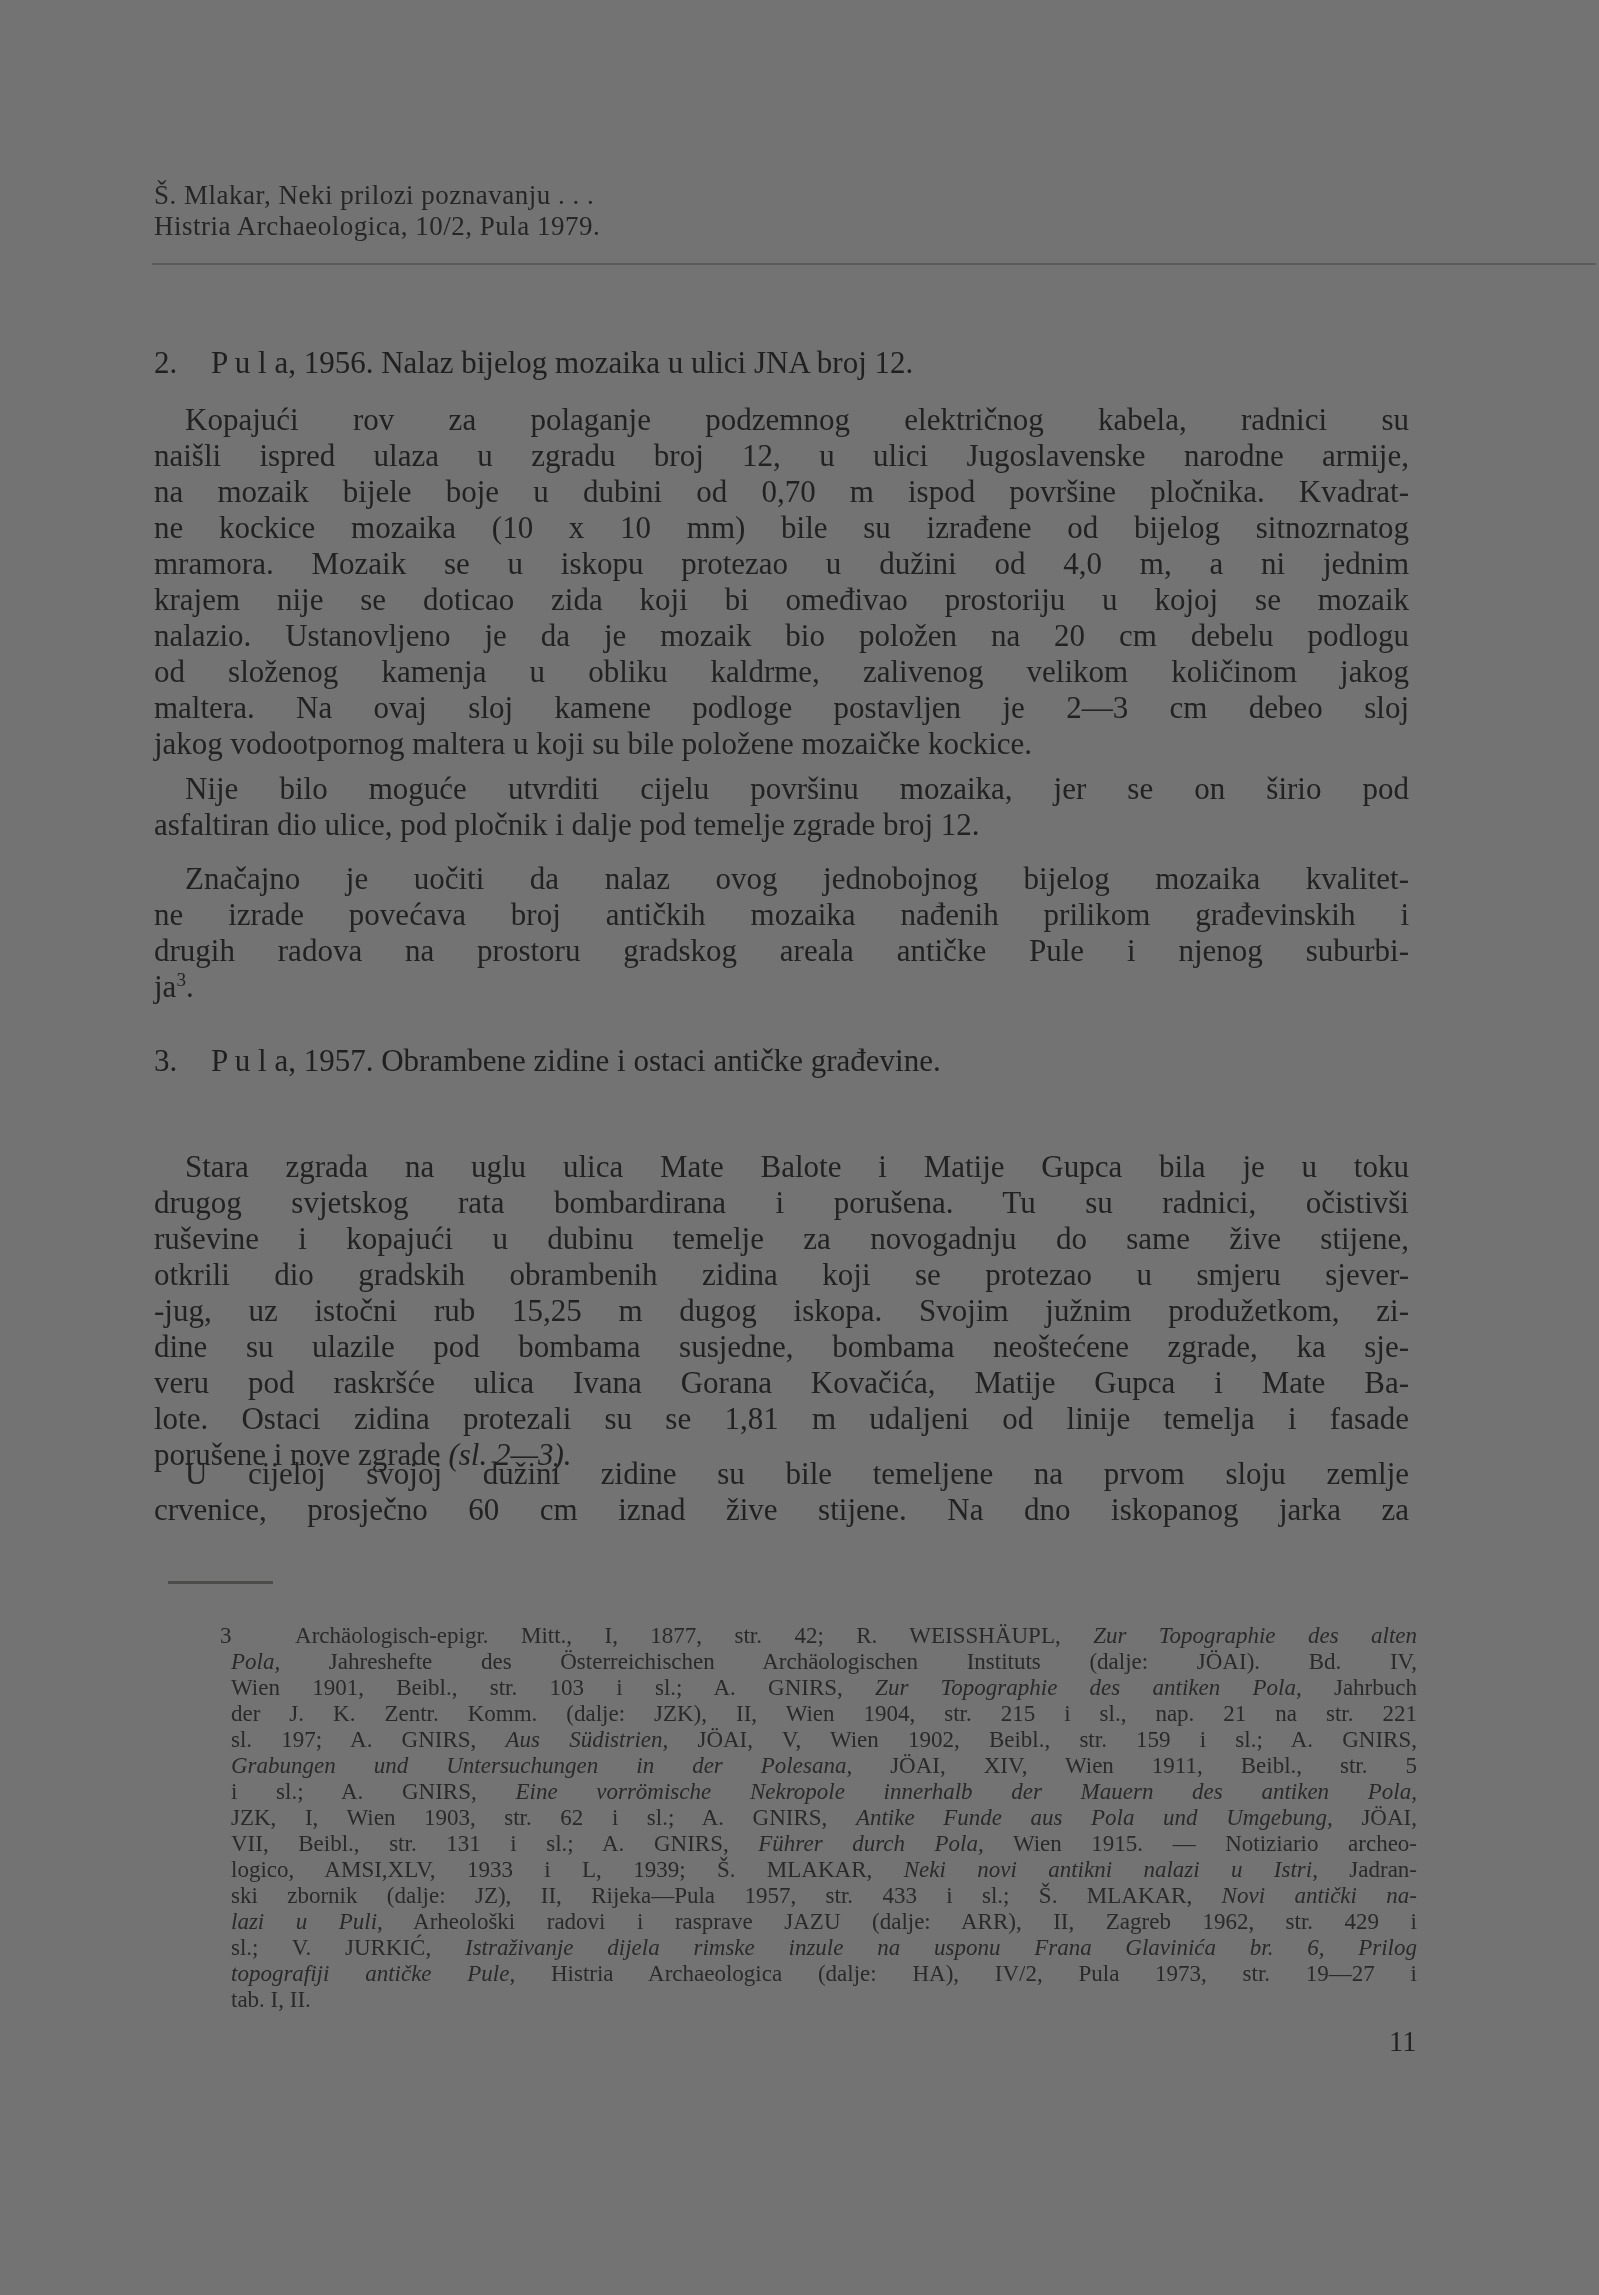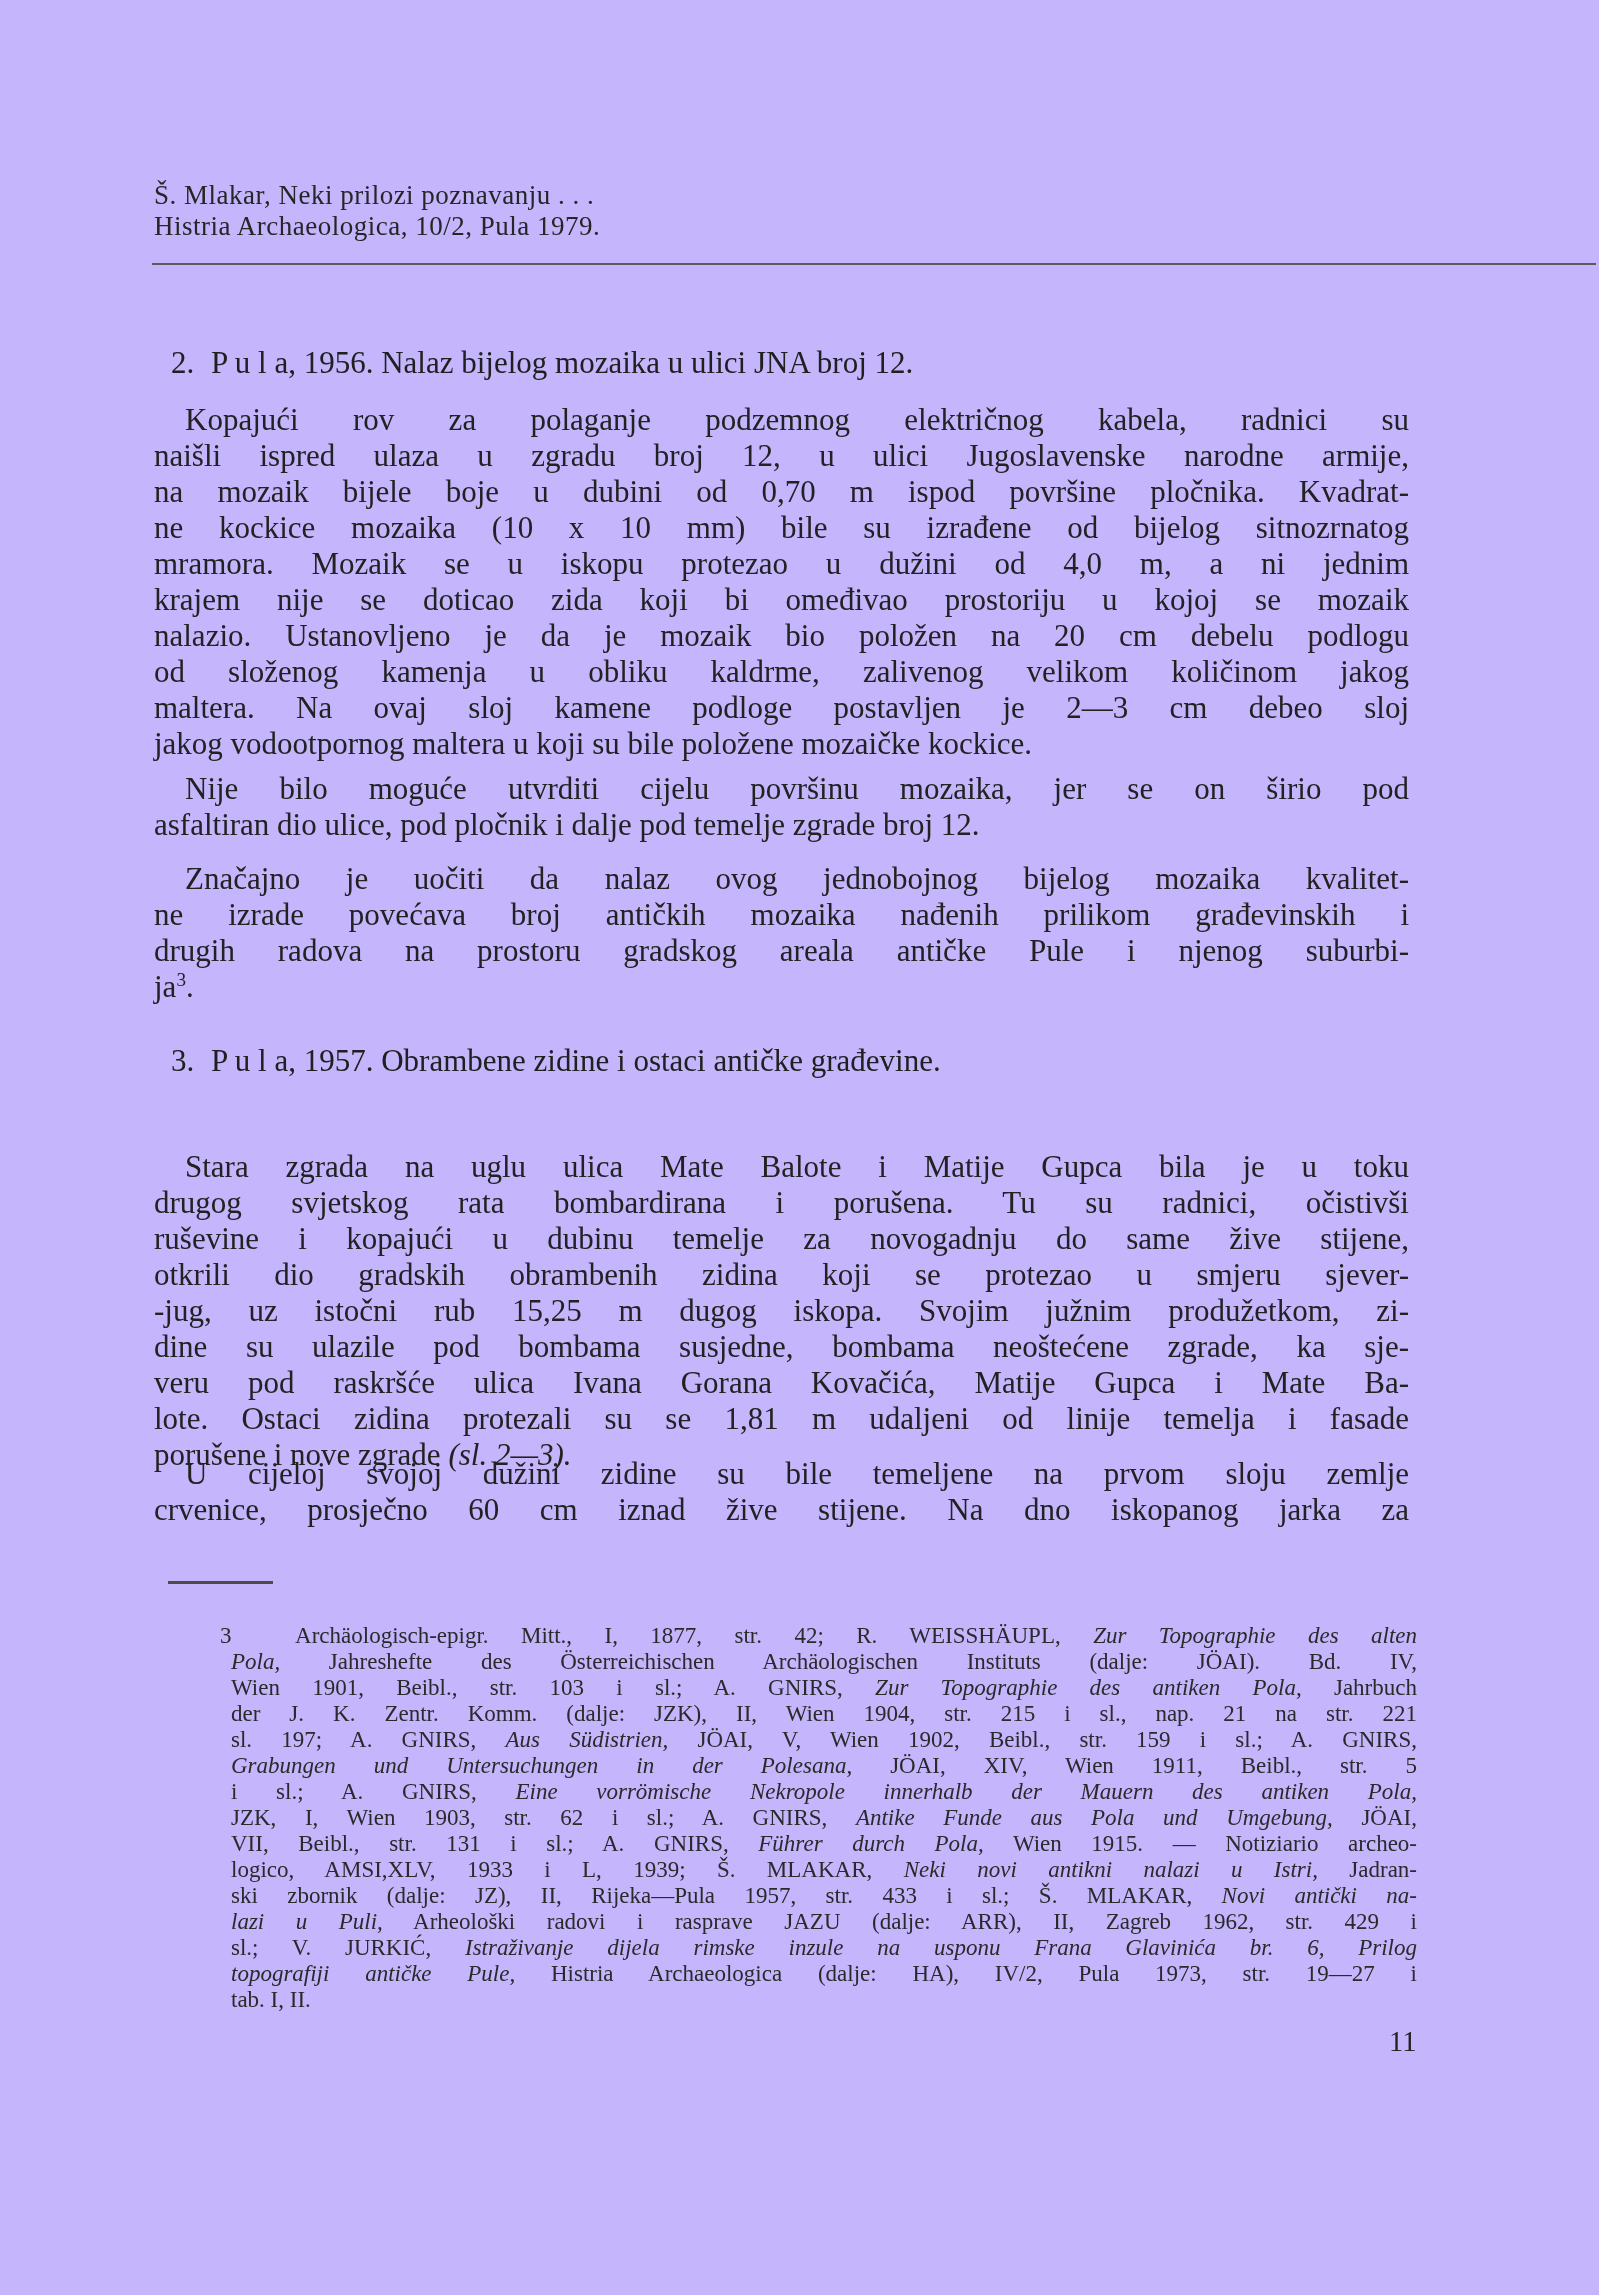--- a/index.html
+++ b/index.html
@@ -1,39 +1,39 @@
 <!DOCTYPE html>
 <html style="font-size:14.7px"><head>
 <meta charset="utf-8">
 <style>
   html,body { margin:0; padding:0; background:#e8e8e6; }
   .page {
     position: relative;
     width: 1600px;
     height: 2296px;
-    background: #c4b5fd;
+    background: #737373;
     font-family: "Liberation Serif", "DejaVu Serif", serif;
     color: #1f1f1f;
     overflow: hidden;
     text-decoration: underline;
   }
   
   .running-header {
     position: absolute; left: 154px; top: 180px;
     font-size: 27px; line-height: 31px; color: #262626;
     letter-spacing: 0.5px;
   }
   .header-rule {
     position: absolute; left: 152px; top: 263px;
     width: 1444px; height: 1.8px; background: #5a5a58;
   }
   
   .heading {
     position: absolute; left: 154px;
-    font-size: 31px; color: #202020; white-space: nowrap; text-align: center;
+    font-size: 31px; color: #202020; white-space: nowrap;
   }
   .h2pos { top: 345px; }
   .h3pos { top: 1043px; }
   .hnum { display: inline-block; min-width: 57px; }
   
   .para {
     position: absolute; left: 154px; width: 1255px;
     font-size: 31px; line-height: 36px; color: #222;
   }
   .tl { text-align: justify; text-align-last: justify; }

